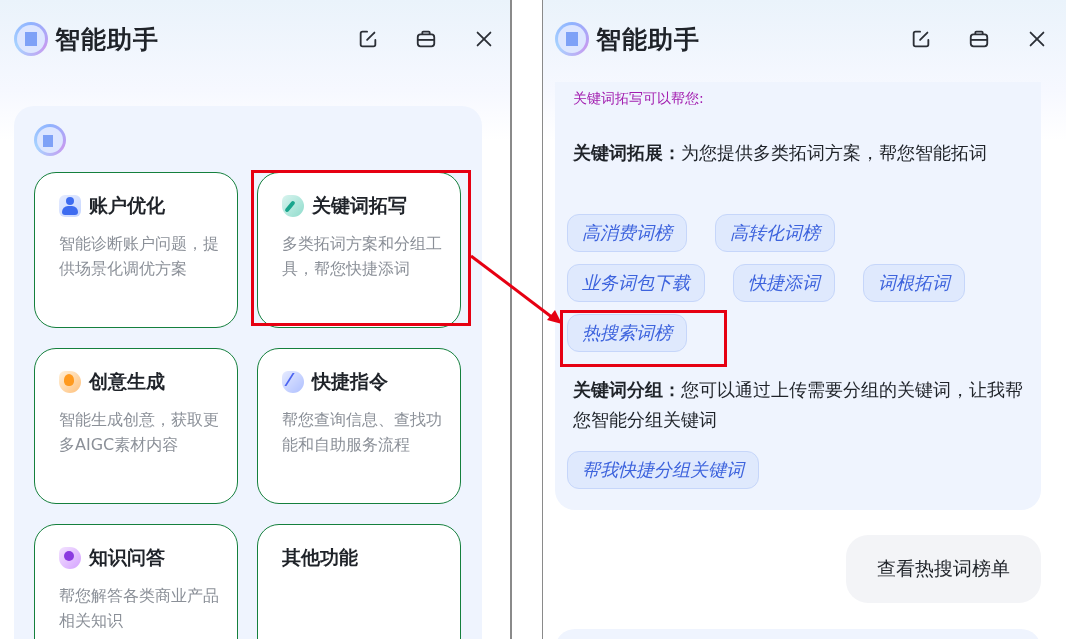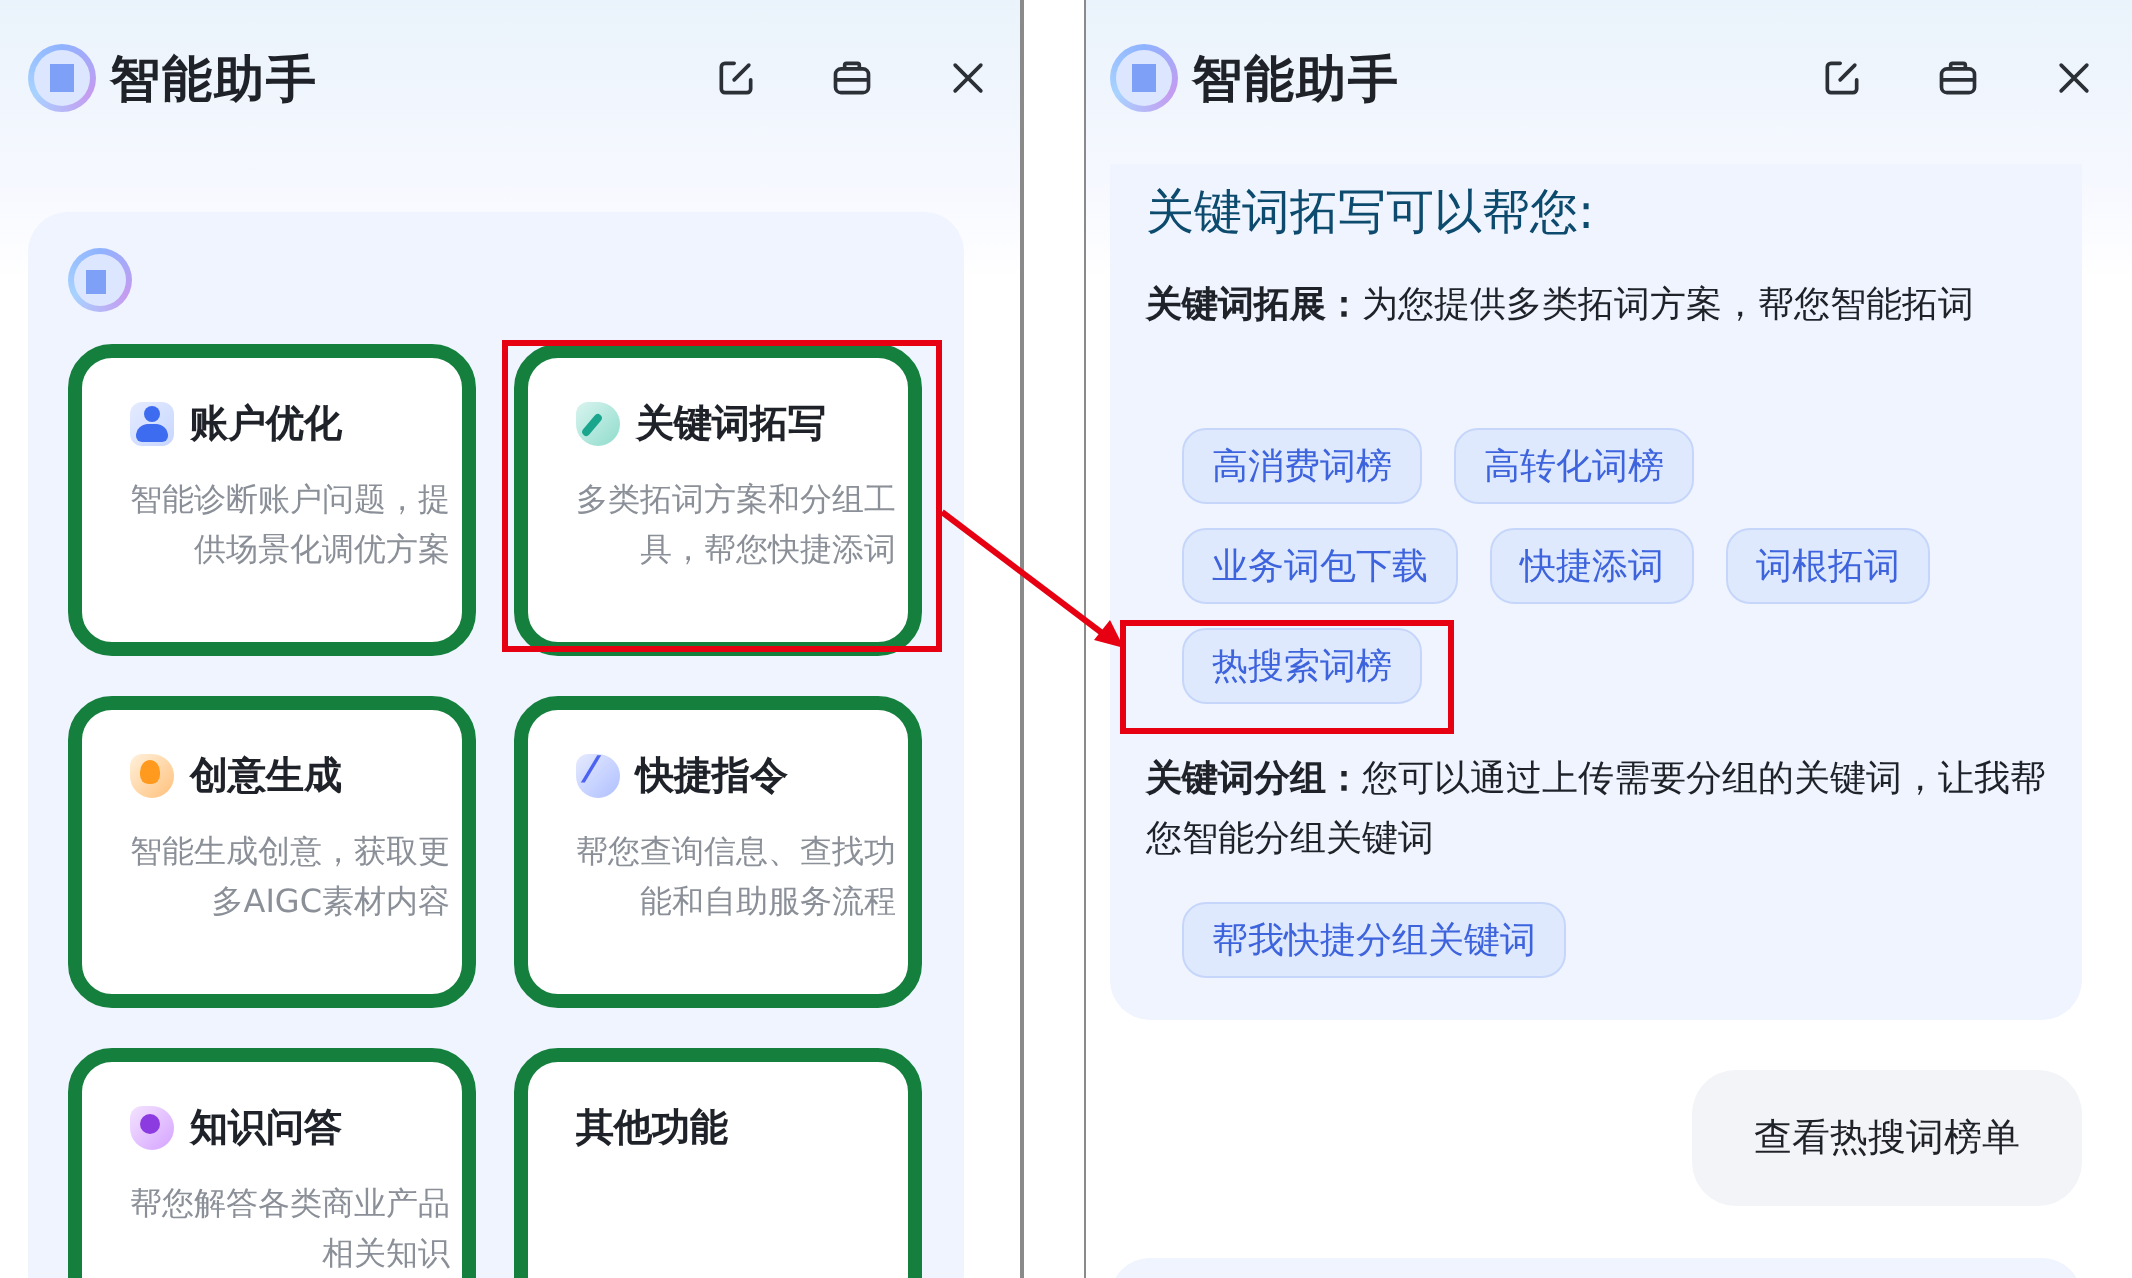--- a/index.html
+++ b/index.html
@@ -29,21 +29,21 @@
   #panel-right .header { padding-left: 12px; }
   #panel-right .header .tools { left: 365px; gap: 32px; }
 
   
   .welcome { position: absolute; left: 14px; top: 106px; width: 468px; height: 560px; background: #eff4fe; border-radius: 20px; }
   .hi-row { position: absolute; left: 20px; top: 18px; display: flex; align-items: center; }
   .hi-row .avatar { width: 32px; height: 32px; }
   .hi-row .avatar .inner::after { left: 6px; top: 8px; width: 10px; height: 12px; }
   .hi-text { font-size: 21px; font-weight: bold; margin-left: 6px; color: #1f2329; }
 
-  .card { position: absolute; width: 204px; background: #ffffff; border-radius: 22px; border: 7px solid #15803d; padding: 20px 0 0 24px; cursor: pointer; text-align: right; }
+  .card { position: absolute; width: 204px; background: #ffffff; border-radius: 22px; border: 1px solid #15803d; padding: 20px 0 0 24px; cursor: pointer; }
   .card-title { display: flex; align-items: center; font-size: 19px; font-weight: bold; color: #1f2329; height: 26px; }
   .card-icon { width: 22px; height: 22px; margin-right: 8px; position: relative; border-radius: 6px; }
   .card-desc { margin-top: 12px; font-size: 16px; line-height: 25px; color: #8b9098; width: 160px; }
 
   .ic-account { background: linear-gradient(135deg, #e5ecff, #c7d6ff); }
   .ic-account::before { content:""; position:absolute; left:7px; top:2px; width:8px; height:8px; border-radius:50%; background:#3e6cf0; }
   .ic-account::after { content:""; position:absolute; left:3px; top:11px; width:16px; height:9px; border-radius:8px 8px 4px 4px; background:#3e6cf0; }
   .ic-keyword { background: linear-gradient(135deg, #d9f4ef, #8fdccc); border-radius: 6px 50% 50% 50%; }
   .ic-keyword::after { content:""; position:absolute; left:6px; top:5px; width:4px; height:13px; background:#19a68d; transform: rotate(40deg); border-radius:2px; }
   .ic-creative { background: linear-gradient(135deg, #fff1dc, #ffc07a); border-radius: 6px 50% 50% 50%; }
@@ -55,26 +55,26 @@
 
   #card-account { left: 20px; top: 66px; height: 156px; }
   #card-keyword { left: 243px; top: 66px; height: 156px; }
   #card-creative { left: 20px; top: 242px; height: 156px; }
   #card-command { left: 243px; top: 242px; height: 156px; }
   #card-knowledge { left: 20px; top: 418px; height: 156px; }
   #card-other { left: 243px; top: 418px; height: 156px; }
 
   
   .bubble { position: absolute; left: 12px; top: 82px; width: 486px; height: 428px; background: #eff4fe; border-radius: 0 0 20px 20px; padding: 0 18px; }
-  .bubble .intro { position: absolute; top: 8px; left: 18px; font-size: 24px; color: #0c4a6e; }
+  .bubble .intro { position: absolute; top: 8px; left: 18px; font-size: 14px; color: #a21caf; }
   .para { position: absolute; left: 18px; width: 450px; font-size: 18px; line-height: 30px; color: #1f2329; }
   .para b { font-weight: bold; }
   #para-expand { top: 56px; }
   #para-group { top: 293px; }
-  .chips { position: absolute; left: 36px; display: flex; flex-wrap: wrap; gap: 16px; width: 450px; }
+  .chips { position: absolute; left: 12px; display: flex; flex-wrap: wrap; gap: 28px; width: 450px; font-style: italic; }
   .chip { height: 38px; padding: 0 14px; border-radius: 12px; background: #dfe9fd; border: 1px solid #c6d6fa; color: #3d63dd; font-size: 18px; display: flex; align-items: center; cursor: pointer; white-space: nowrap; }
   #chips-expand-1 { top: 132px; }
   #chips-expand-2 { top: 182px; }
   #chips-expand-3 { top: 232px; }
   #chips-group { top: 369px; }
 
   .user-msg { position: absolute; left: 303px; top: 535px; width: 195px; height: 68px; background: #f3f4f7; border-radius: 22px; display: flex; align-items: center; justify-content: center; font-size: 19px; color: #1f2329; }
   .next-bubble { position: absolute; left: 12px; top: 629px; width: 486px; height: 40px; background: #eff4fe; border-radius: 20px; }
 
   

